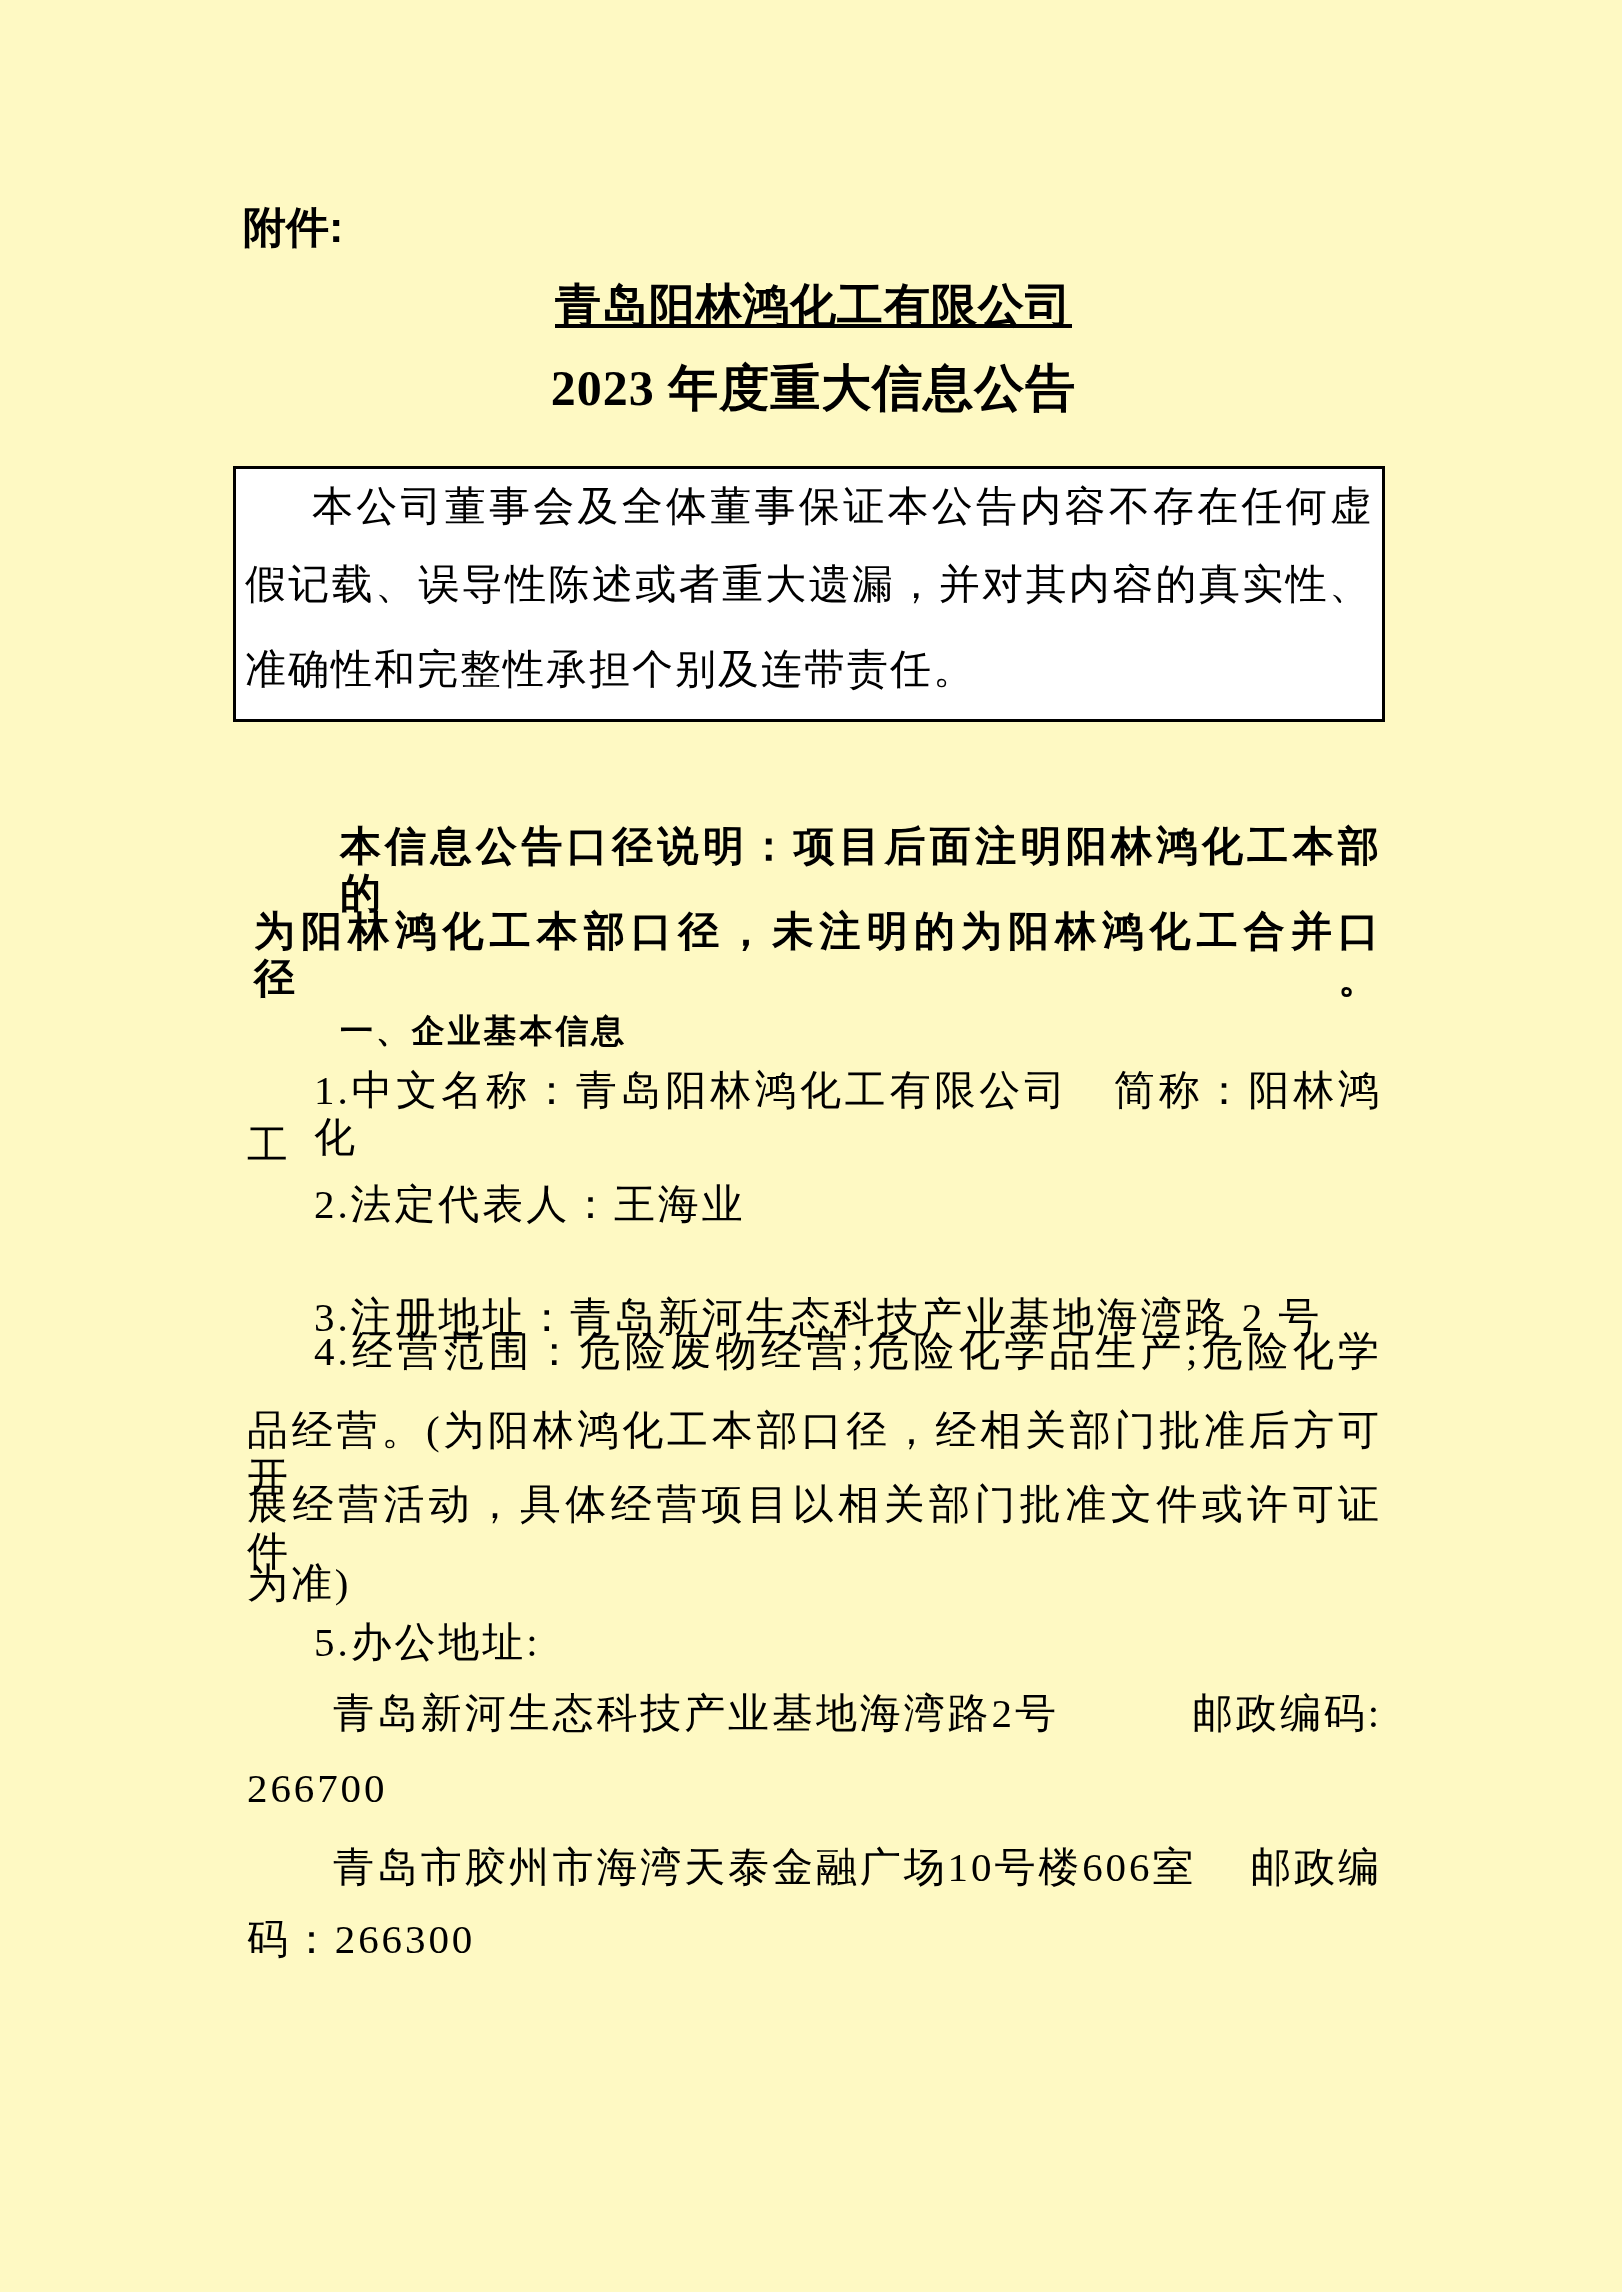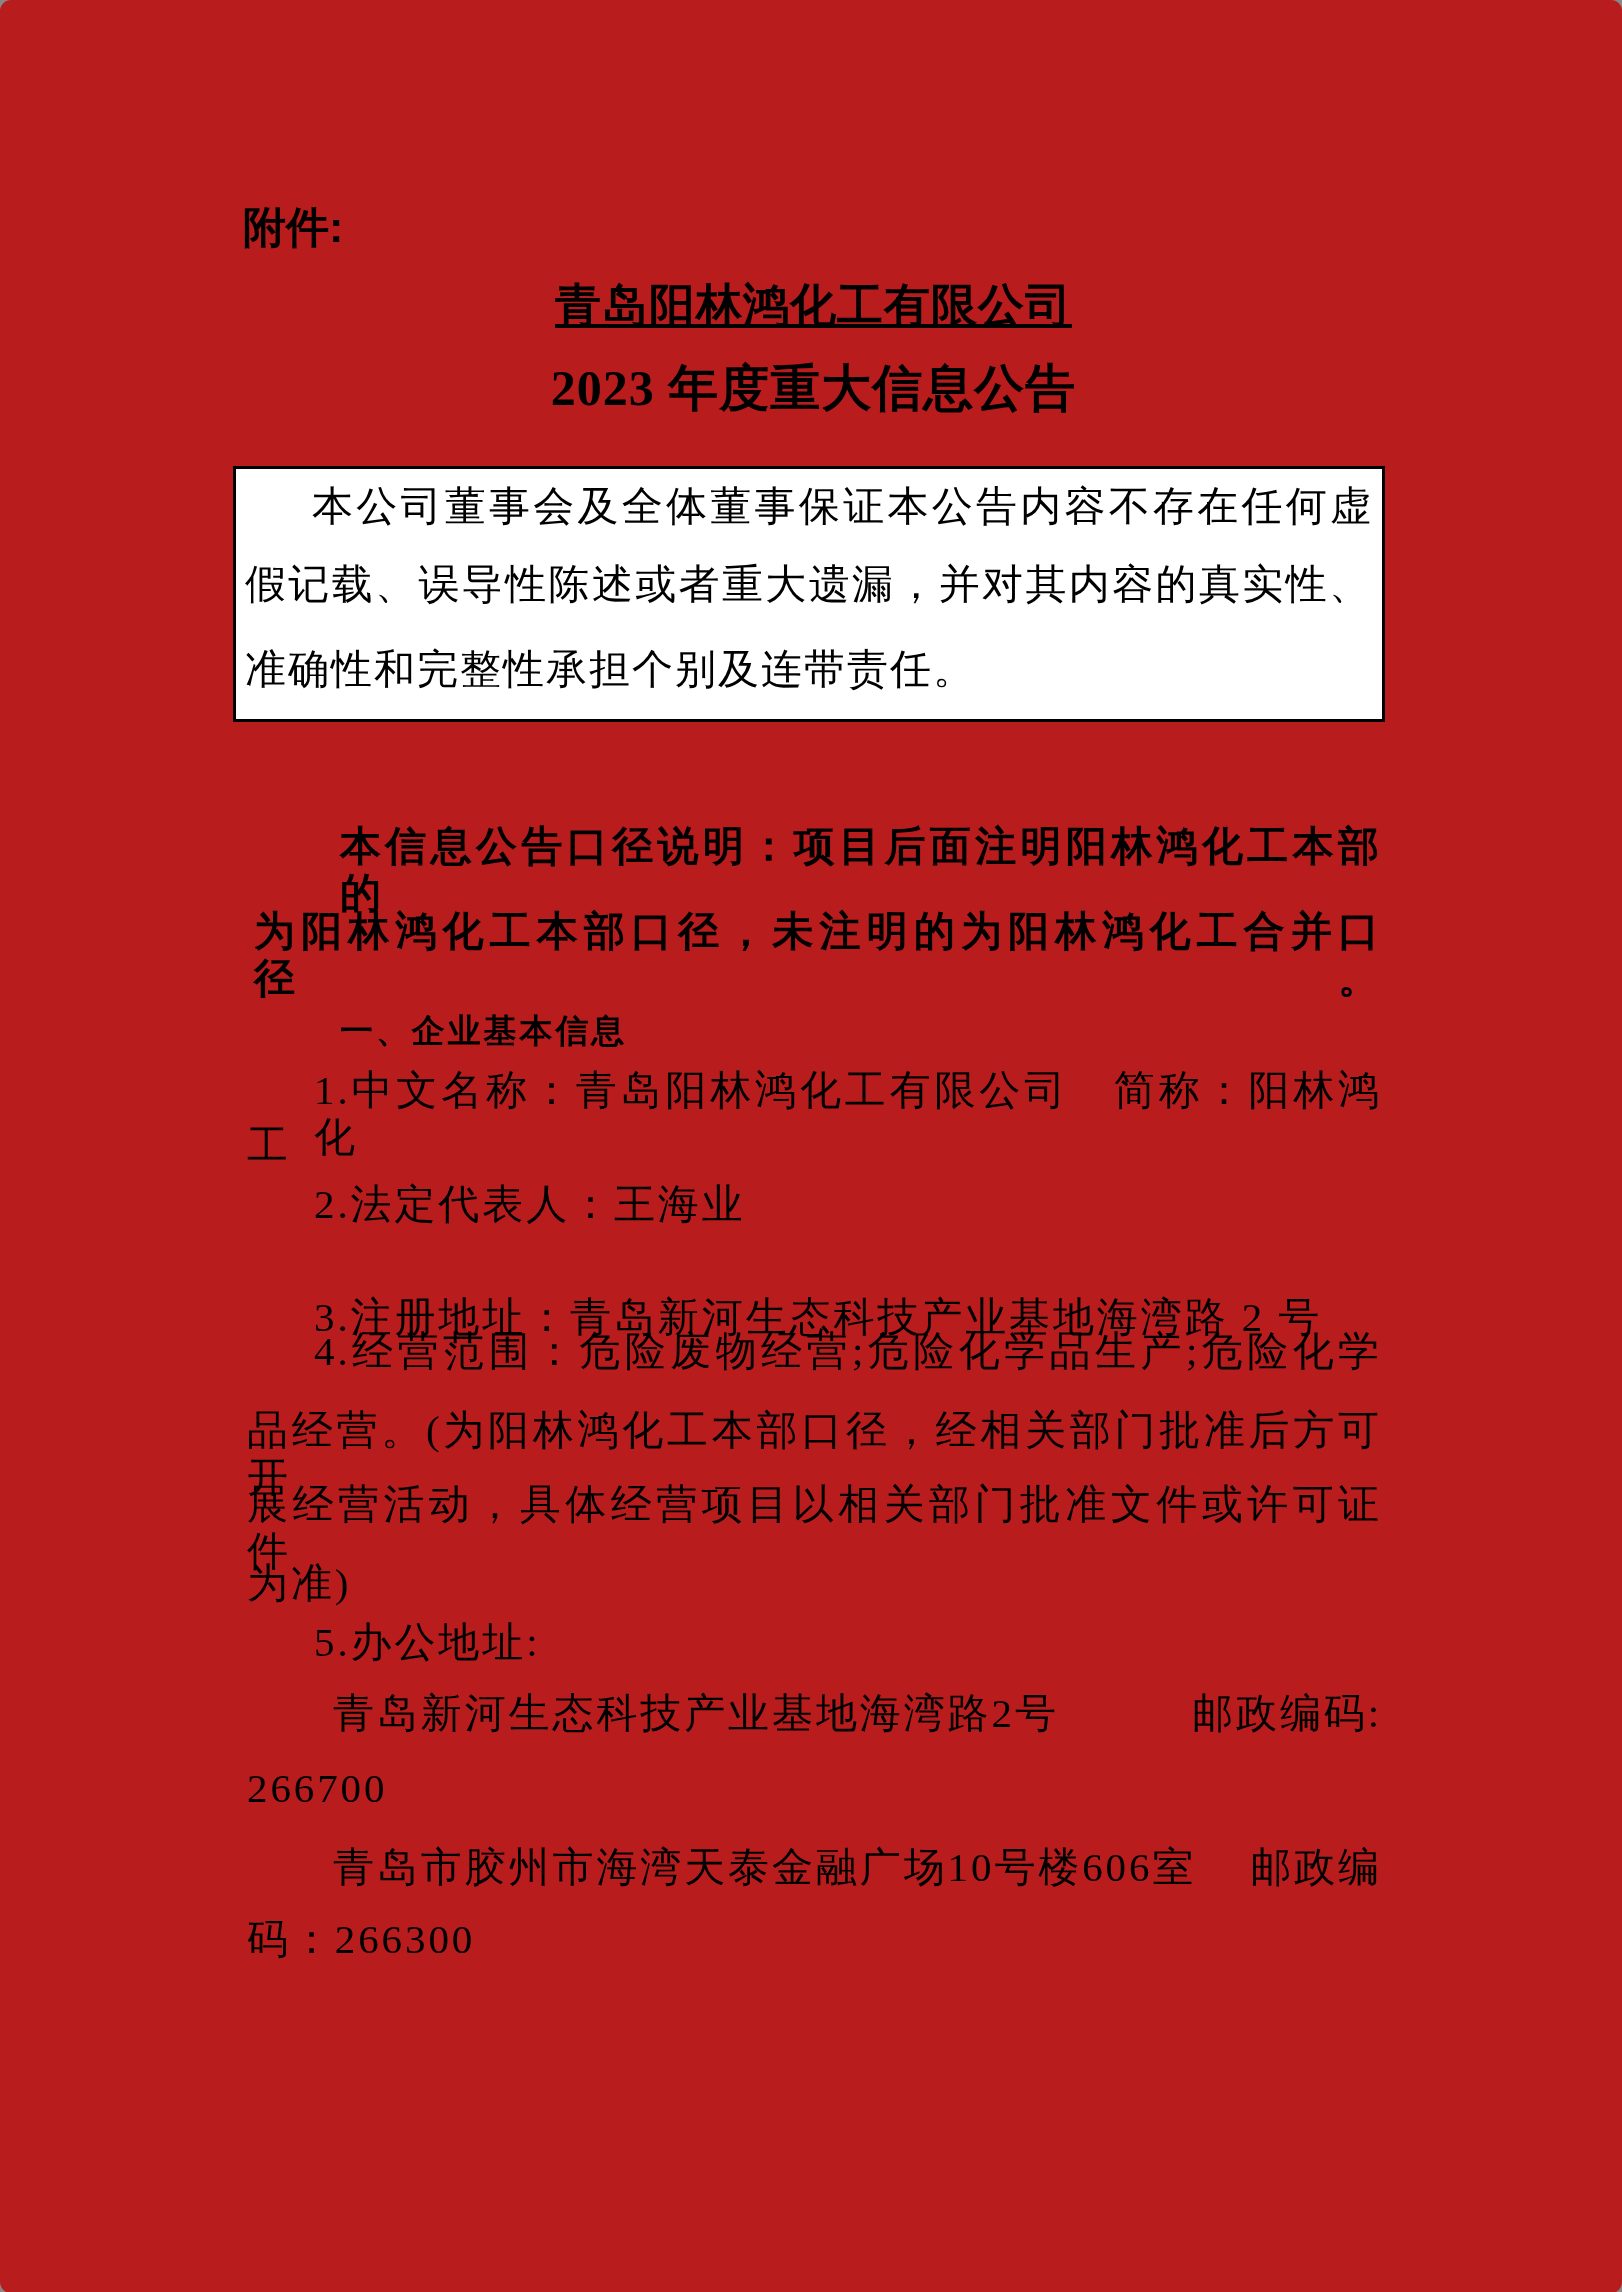--- a/index.html
+++ b/index.html
@@ -1,24 +1,23 @@
 <!DOCTYPE html>
 <html><head>
 <meta charset="utf-8">
 <style>
   html,body { margin:0; padding:0; background:#888; }
   .page {
     position:relative;
     width:1622px; height:2293px;
     margin:0 auto;
-    background:#b91c1c;
+    background:#fef9c3;
     font-family:"Liberation Serif", serif;
     color:#000000;
     overflow:hidden;
-    border-radius:11px;
   }
   .line {
     position:absolute;
     white-space:pre;
     color:#000000;
     line-height:1.15;
   }
   .body-text {
     font-size:41px;
     letter-spacing:2.9px;

